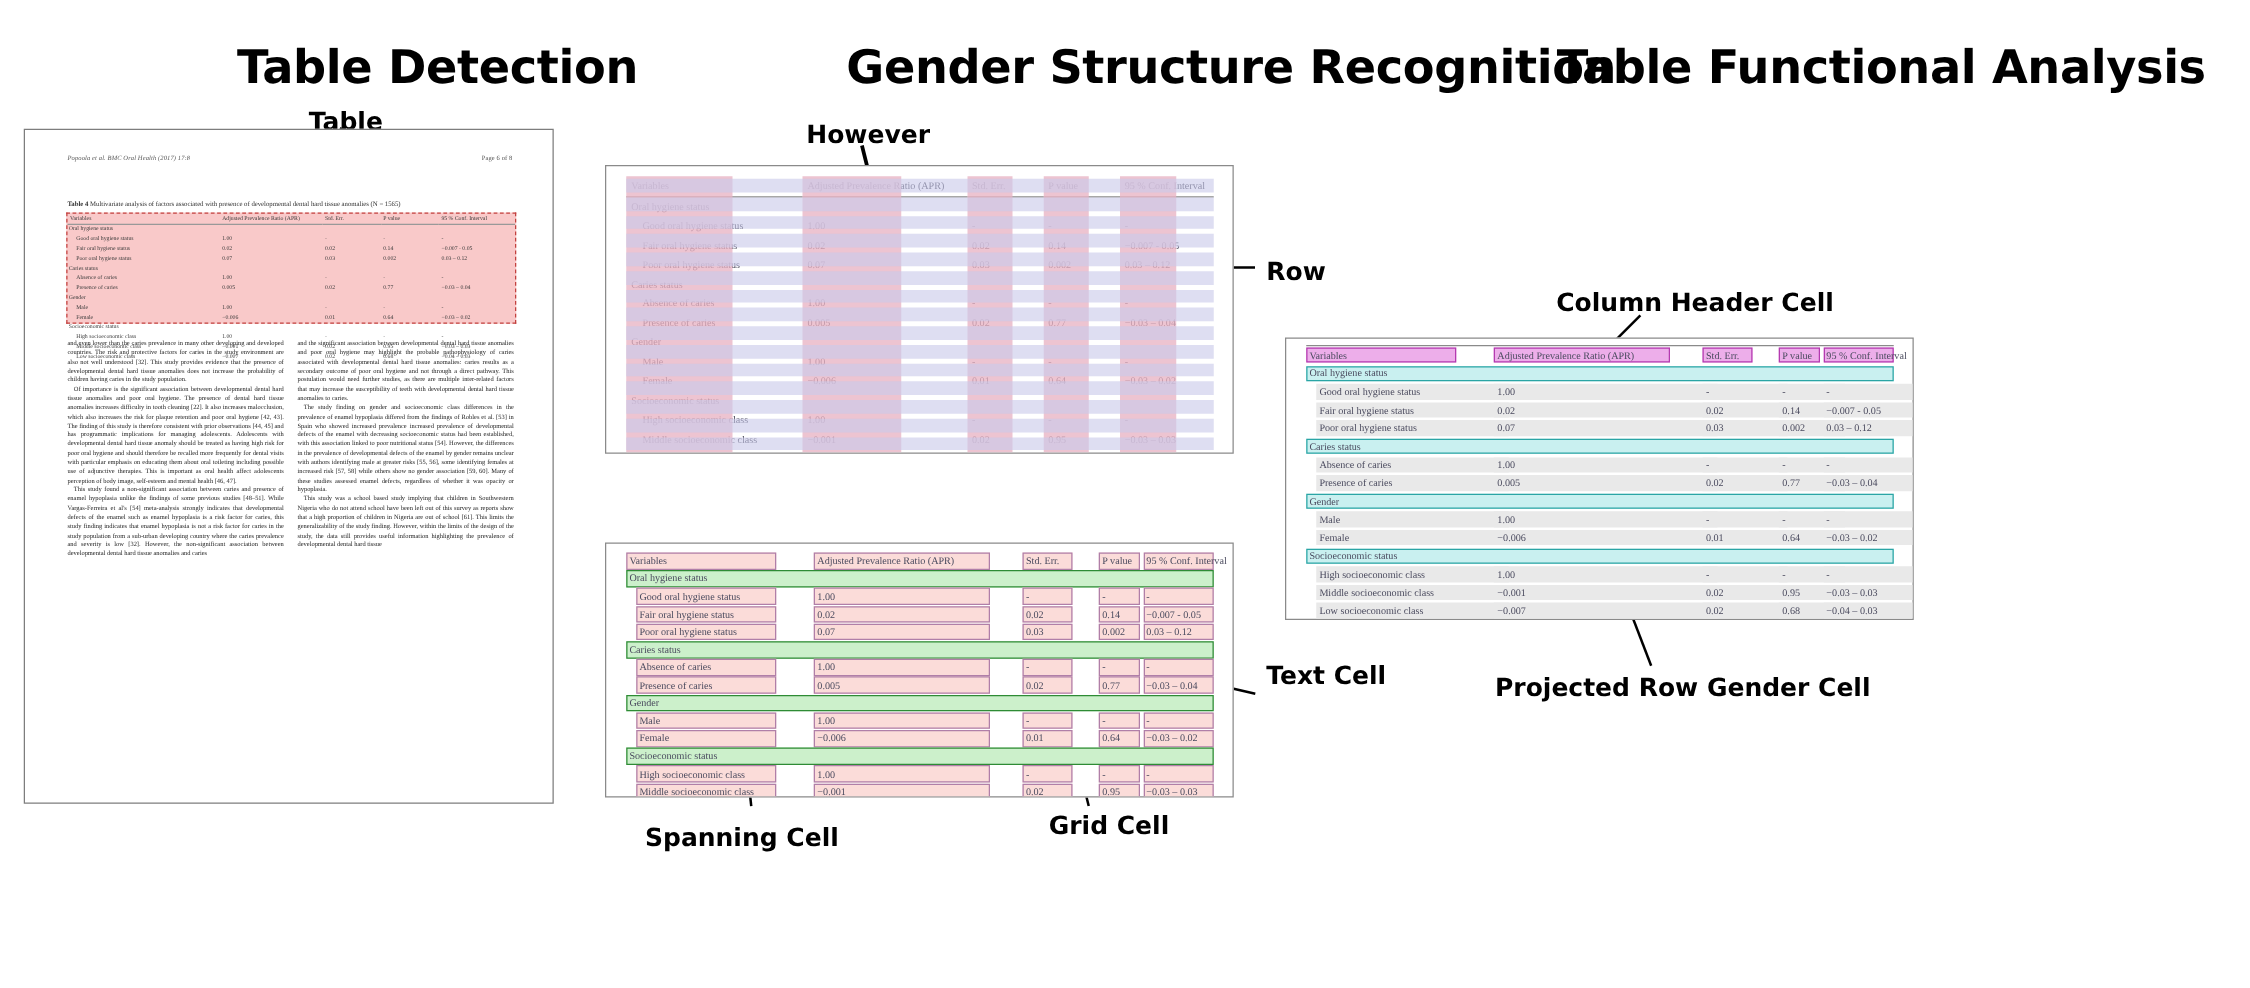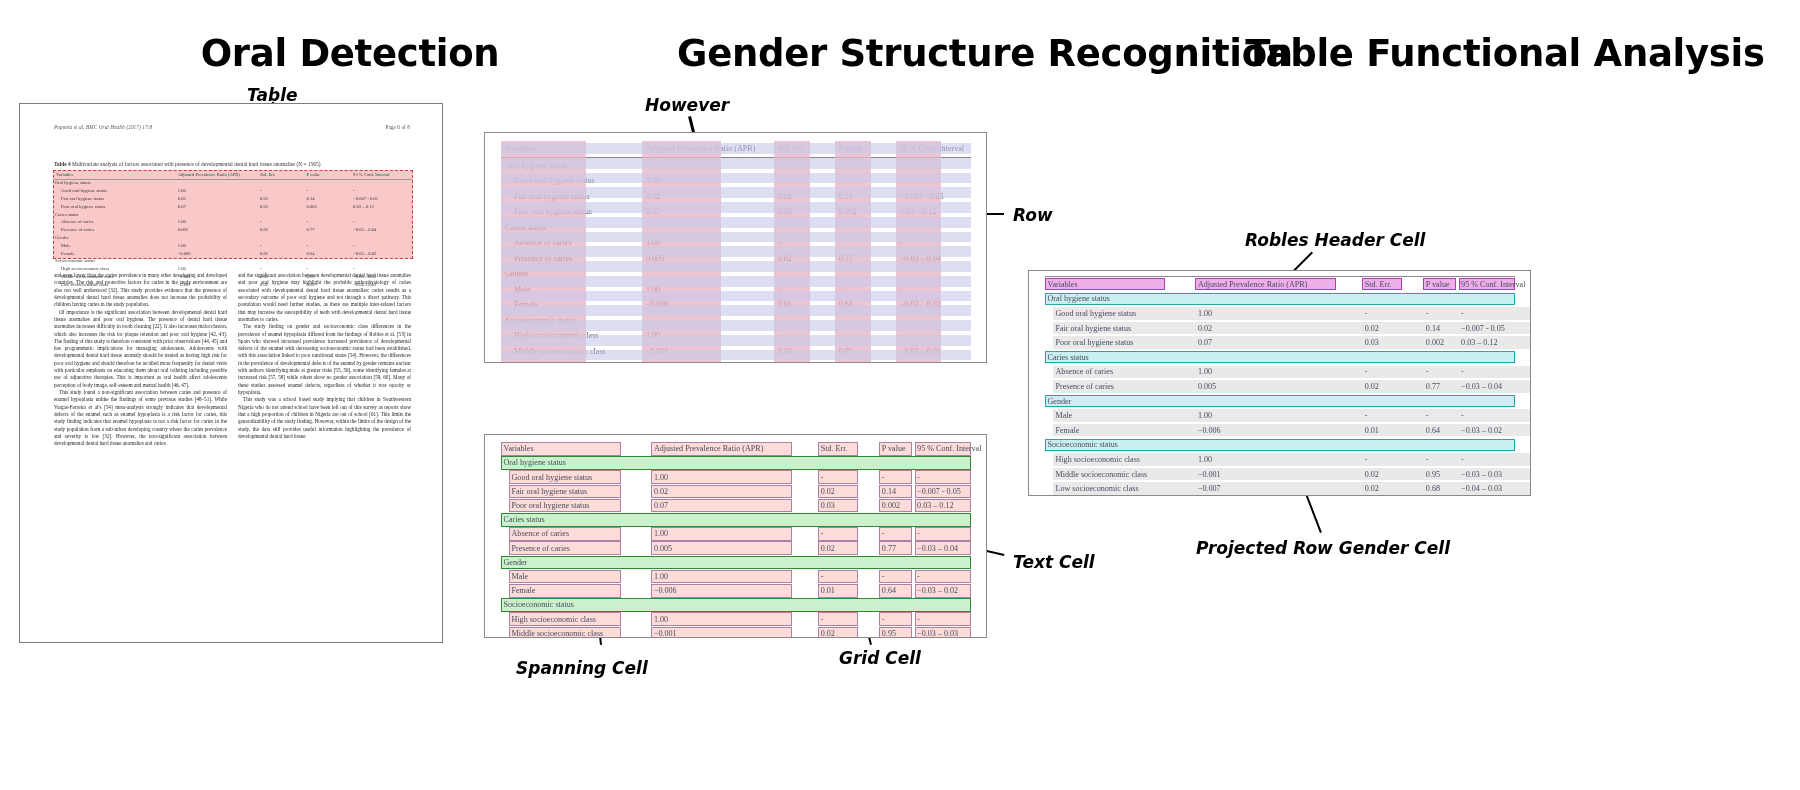--- a/index.html
+++ b/index.html
@@ -25,24 +25,23 @@
   }
   #title-detection{ left:0px; top:32px; width:700px; }
   #title-structure{ left:460px; top:32px; width:1050px; }
   #title-functional{ left:1070px; top:32px; width:870px; }
 
   
   .callout{
     position:absolute;
     font-family:"DejaVu Sans", sans-serif;
     font-weight:700;
-    font-size:17px;
+    font-size:20px;
     color:#000;
     white-space:nowrap;
-    font-style:italic;
   }
   .leader{ position:absolute; background:#000; transform-origin:0 0; }
 
   
   #doc-page{
     position:absolute;
     left:19px; top:103px;
     width:424px; height:540px;
     background:#fff;
     border:1px solid #7d7d7d;
@@ -209,21 +208,21 @@
     white-space:nowrap;
   }
   #tfa-box .hdrline{
     position:absolute; left:0; right:0; height:0;
     border-bottom:1.1px solid #8a8a8a;
   }
 </style>
 </head>
 <body>
 
-<div class="panel-title" id="title-detection">Oral Detection</div>
+<div class="panel-title" id="title-detection">Table Detection</div>
 <div class="panel-title" id="title-structure">Gender Structure Recognition</div>
 <div class="panel-title" id="title-functional">Table Functional Analysis</div>
 
 <div class="callout" style="left:247px; top:85px;">Table</div>
 
 <div class="leader" style="left:275px; top:103px; width:126px; height:2.6px; transform:rotate(119deg);"></div>
 
 <div id="doc-page">
 
   <div id="doc-header">
@@ -495,21 +494,21 @@
       <div class="rowband" style="left: 16px; width: 470px; top: 128px; height: 10.75px;"></div>
       <div class="rowband" style="left: 16px; width: 470px; top: 142.75px; height: 10.75px;"></div>
       <div class="rowband" style="left: 16px; width: 470px; top: 157.5px; height: 10.75px;"></div>
       <div class="rowband" style="left: 16px; width: 470px; top: 172.25px; height: 10.75px;"></div>
       <div class="rowband" style="left: 16px; width: 470px; top: 187px; height: 10.75px;"></div>
       <div class="rowband" style="left: 16px; width: 470px; top: 201.75px; height: 10.75px;"></div>
       <div class="rowband" style="left: 16px; width: 470px; top: 216.5px; height: 10.75px;"></div>
     </div>
 </div>
 
-<div class="callout" style="left:1013px; top:552px;">Text Cell</div>
+<div class="callout" style="left:1013px; top:528px;">Text Cell</div>
 <div class="leader" style="left:1004px; top:556px; width:103px; height:2.2px; transform:rotate(193deg);"></div>
 
 <div class="callout" style="left:516px; top:658px;">Spanning Cell</div>
 <div class="leader" style="left:600px; top:645px; width:68px; height:2.2px; transform:rotate(-96deg);"></div>
 
 <div class="callout" style="left:839px; top:648px;">Grid Cell</div>
 <div class="leader" style="left:870px; top:645px; width:100px; height:2.2px; transform:rotate(-104deg);"></div>
 
 <div class="tsr-box" id="tsr-cells">
   <div class="tsr-inner" id="tsr-cells-inner">
@@ -618,21 +617,21 @@
       <div class="celltext" style="left: 168.9px; top: 194.8px;">−0.001</div>
       <div class="cellbox" style="left: 333.25px; top: 191.6px; width: 39.95px; height: 13.6px;"></div>
       <div class="celltext" style="left: 335.75px; top: 194.8px;">0.02</div>
       <div class="cellbox" style="left: 394.35px; top: 191.6px; width: 32.9px; height: 13.6px;"></div>
       <div class="celltext" style="left: 396.85px; top: 194.8px;">0.95</div>
       <div class="cellbox" style="left: 429.6px; top: 191.6px; width: 56.4px; height: 13.6px;"></div>
       <div class="celltext" style="left: 432.1px; top: 194.8px;">−0.03 – 0.03</div>
     </div>
 </div>
 
-<div class="callout" style="left:1245px; top:230px;">Robles Header Cell</div>
+<div class="callout" style="left:1245px; top:230px;">Column Header Cell</div>
 <div class="leader" style="left:1313px; top:253px; width:67px; height:2.2px; transform:rotate(135deg);"></div>
 
 <div class="callout" style="left:1196px; top:538px;">Projected Row Gender Cell</div>
 <div class="leader" style="left:1320px; top:533px; width:124px; height:2.2px; transform:rotate(-111deg);"></div>
 
 <div id="tfa-box">
   <div class="tsr-inner" id="tfa-inner">
       <div class="hdrline" style="left: 16px; width: 470px; top: 5px; right: auto;"></div>
       <div class="hdrcell" style="left: 16px; top: 7px; width: 119.85px; height: 12.4px;"></div>
       <div class="tfatext" style="left: 18.5px; top: 9.8px;">Variables</div>

